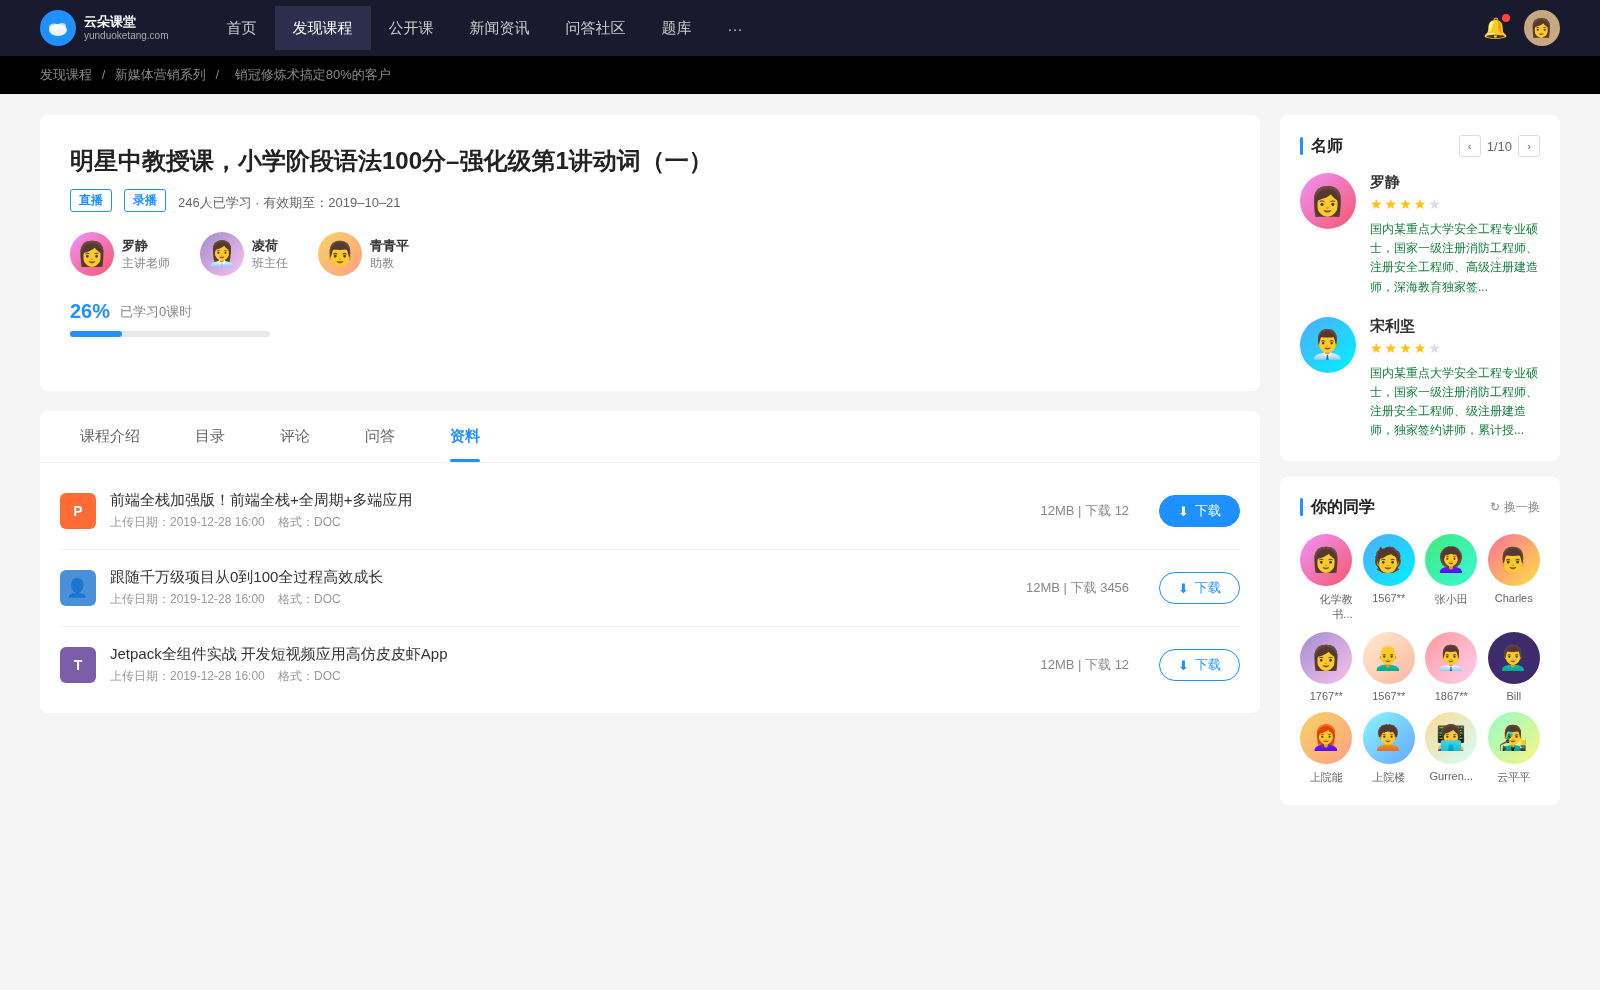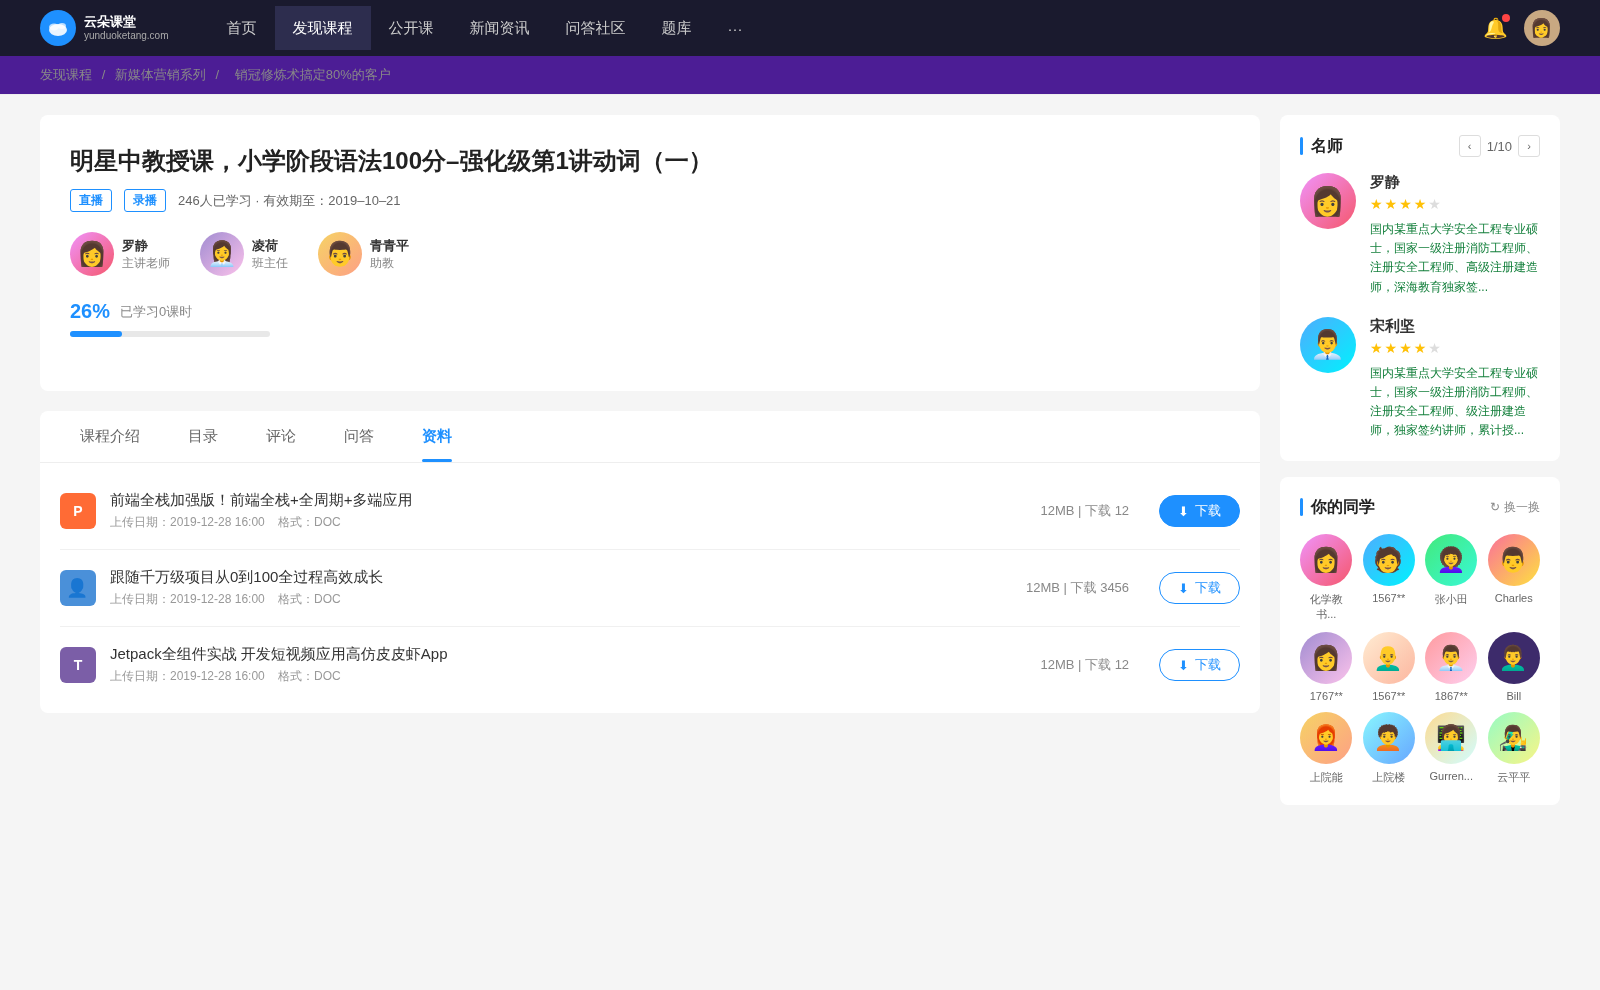--- a/index.html
+++ b/index.html
@@ -13,33 +13,33 @@
     .nav-logo-text span { display: block; font-size: 10px; color: #aaa; }
     .nav-items { display: flex; align-items: center; gap: 0; flex: 1; }
     .nav-item { color: #ccc; font-size: 15px; padding: 0 18px; height: 44px; display: flex; align-items: center; cursor: pointer; }
     .nav-item.active { background: #2d2d4e; color: white; }
     .nav-right { display: flex; align-items: center; gap: 16px; margin-left: auto; }
     .nav-bell { color: #ccc; font-size: 20px; position: relative; cursor: pointer; }
     .nav-bell-dot { width: 8px; height: 8px; background: #ff4444; border-radius: 50%; position: absolute; top: -2px; right: -2px; }
     .nav-avatar { width: 36px; height: 36px; border-radius: 50%; background: #888; overflow: hidden; cursor: pointer; }
 
     
-    .breadcrumb { background: #4c1d95; padding: 10px 40px; font-size: 13px; color: #888; border-bottom: 1px solid #eee; }
+    .breadcrumb { background: #000000; padding: 10px 40px; font-size: 13px; color: #888; border-bottom: 1px solid #eee; }
     .breadcrumb a { color: #888; text-decoration: none; }
     .breadcrumb span { margin: 0 6px; }
 
     
     .main-layout { display: flex; gap: 20px; padding: 20px 40px; max-width: 1600px; }
     .content-area { flex: 1; }
     .sidebar { width: 280px; flex-shrink: 0; }
 
     
     .course-header-card { background: white; border-radius: 8px; padding: 30px; margin-bottom: 20px; }
     .course-title { font-size: 24px; font-weight: bold; color: #222; margin-bottom: 12px; }
-    .course-meta { display: flex; align-items: center; gap: 12px; margin-bottom: 20px; }
+    .course-meta { display: flex; align-items: flex-end; gap: 12px; margin-bottom: 20px; }
     .badge { padding: 2px 8px; border-radius: 3px; font-size: 12px; font-weight: bold; }
     .badge-live { background: transparent; border: 1px solid #1e90ff; color: #1e90ff; }
     .badge-record { background: transparent; border: 1px solid #1e90ff; color: #1e90ff; }
     .course-meta-text { color: #666; font-size: 13px; }
     .teachers { display: flex; align-items: center; gap: 30px; margin-bottom: 24px; }
     .teacher { display: flex; align-items: center; gap: 8px; }
     .teacher-avatar-placeholder { width: 44px; height: 44px; border-radius: 50%; display: flex; align-items: center; justify-content: center; font-size: 18px; }
     .teacher-info { font-size: 13px; }
     .teacher-name { font-weight: bold; color: #333; }
     .teacher-role { color: #888; font-size: 12px; }
@@ -49,21 +49,21 @@
     .progress-note { color: #888; font-size: 13px; }
     .progress-bar-bg { width: 200px; height: 6px; background: #e8e8e8; border-radius: 3px; }
     .progress-bar-fill { height: 6px; background: #1e90ff; border-radius: 3px; }
     .course-actions { display: flex; align-items: center; gap: 16px; }
     .btn-continue { background: #1e90ff; color: white; border: none; border-radius: 24px; padding: 12px 40px; font-size: 16px; cursor: pointer; font-weight: bold; }
     .action-btns { display: flex; gap: 16px; margin-left: auto; }
     .action-btn { display: flex; align-items: center; gap: 6px; color: #666; cursor: pointer; font-size: 13px; border: 1px solid #ddd; border-radius: 4px; padding: 6px 14px; }
 
     
     .tabs-card { background: white; border-radius: 8px; }
-    .tabs-header { display: flex; gap: 8px; border-bottom: 1px solid #eee; padding: 0 20px; }
+    .tabs-header { display: flex; gap: 15px; border-bottom: 1px solid #eee; padding: 0 20px; }
     .tab { padding: 16px 20px; font-size: 15px; color: #666; cursor: pointer; position: relative; }
     .tab.active { color: #1e90ff; font-weight: bold; }
     .tab.active::after { content: ''; position: absolute; bottom: 0; left: 50%; transform: translateX(-50%); width: 30px; height: 3px; background: #1e90ff; border-radius: 2px; }
 
     
     .file-list { padding: 10px 20px; }
     .file-item { display: flex; align-items: center; padding: 18px 0; border-bottom: 1px solid #f0f0f0; gap: 14px; }
     .file-item:last-child { border-bottom: none; }
     .file-icon { width: 36px; height: 36px; border-radius: 6px; display: flex; align-items: center; justify-content: center; color: white; font-size: 14px; font-weight: bold; flex-shrink: 0; }
     .file-icon.orange { background: #ff6b35; }
@@ -91,21 +91,21 @@
     .stars { display: flex; gap: 2px; margin-bottom: 8px; }
     .star { color: #ffc107; font-size: 14px; }
     .profile-desc { font-size: 12px; color: #15803d; line-height: 1.6; }
 
     
     .students-header { display: flex; justify-content: space-between; align-items: center; margin-bottom: 16px; }
     .refresh-btn { color: #888; font-size: 12px; cursor: pointer; display: flex; align-items: center; gap: 4px; }
     .students-grid { display: grid; grid-template-columns: repeat(4, 1fr); gap: 10px; }
     .student-item { display: flex; flex-direction: column; align-items: center; gap: 6px; }
     .student-avatar { width: 52px; height: 52px; border-radius: 50%; background: #ddd; overflow: hidden; }
-    .student-name { font-size: 11px; color: #666; text-align: center; }
+    .student-name { font-size: 11px; color: #666; text-align: right; }
 
     
     .av1 { background: linear-gradient(135deg, #f093fb, #f5576c); }
     .av2 { background: linear-gradient(135deg, #4facfe, #00f2fe); }
     .av3 { background: linear-gradient(135deg, #43e97b, #38f9d7); }
     .av4 { background: linear-gradient(135deg, #fa709a, #fee140); }
     .av5 { background: linear-gradient(135deg, #a18cd1, #fbc2eb); }
     .av6 { background: linear-gradient(135deg, #ffecd2, #fcb69f); }
     .av7 { background: linear-gradient(135deg, #ff9a9e, #fecfef); }
     .av8 { background: linear-gradient(135deg, #667eea, #764ba2); }

